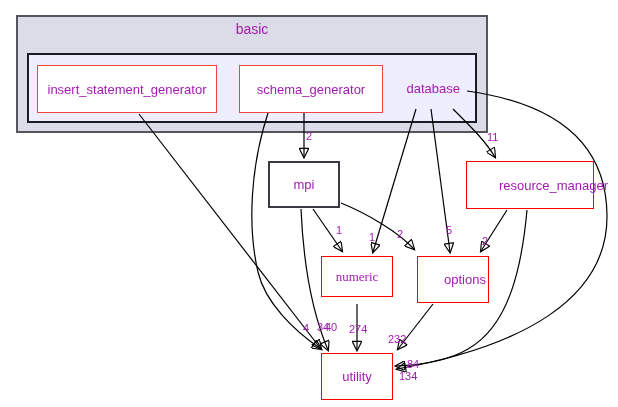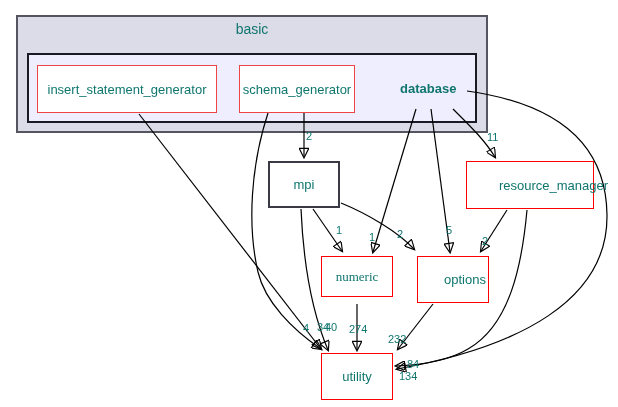--- a/index.html
+++ b/index.html
@@ -1,18 +1,18 @@
 <!DOCTYPE html>
 <html><head>
 <meta charset="utf-8">
 <style>
   html,body{margin:0;padding:0;background:#ffffff;}
   #canvas{
     position:relative;width:618px;height:407px;background:#ffffff;overflow:hidden;
-    font-family:"Liberation Sans", sans-serif;color:#0f766e;
+    font-family:"Liberation Sans", sans-serif;color:#a21caf;
   }
   .cluster{
     position:absolute;left:16px;top:15px;width:472px;height:118px;
     background:#dcdce8;border:2px solid #55555f;box-sizing:border-box;
   }
   .cluster-title{
     position:absolute;left:16px;top:21px;width:472px;text-align:center;
     font-size:14px;line-height:16px;
   }
   .inner-cluster{
@@ -20,24 +20,24 @@
     background:#eeeeff;border:2px solid #1a1a22;box-sizing:border-box;
   }
   .node{
     position:absolute;background:#ffffff;border:1px solid #ef4444;box-sizing:border-box;
     display:flex;align-items:center;justify-content:center;
     font-size:13px;white-space:nowrap;cursor:pointer;
   }
   .node.red{border:1px solid #ff0000;}
   .node.thick{border-width:2px;border-color:#3a3a44;}
   #n-insert{left:37px;top:65px;width:180px;height:48px;}
-  #n-schema{left:239px;top:65px;width:116px;height:48px;}
+  #n-schema{left:239px;top:65px;width:144px;height:48px;}
   #n-database{
-    position:absolute;left:400px;top:81px;width:60px;text-align:left;
-    font-size:13px;line-height:16px;background:transparent;border:none;cursor:pointer;font-weight:bold;
+    position:absolute;left:400px;top:81px;width:60px;text-align:right;
+    font-size:13px;line-height:16px;background:transparent;border:none;cursor:pointer;
   }
   #n-mpi{left:268px;top:161px;width:72px;height:47px;}
   #n-rm{left:466px;top:161px;width:128px;height:48px;padding-left:47px;}
   #n-numeric{left:321px;top:256px;width:72px;height:41px;font-family:Liberation Serif, serif;}
   #n-options{left:417px;top:256px;width:72px;height:47px;padding-left:24px;}
   #n-utility{left:321px;top:353px;width:72px;height:47px;}
   svg.edges{position:absolute;left:0;top:0;width:618px;height:407px;pointer-events:none;}
   svg.edges path{fill:none;stroke:#000000;stroke-width:1.2;}
   .elabel{
     position:absolute;font-size:11px;line-height:12px;background:transparent;

